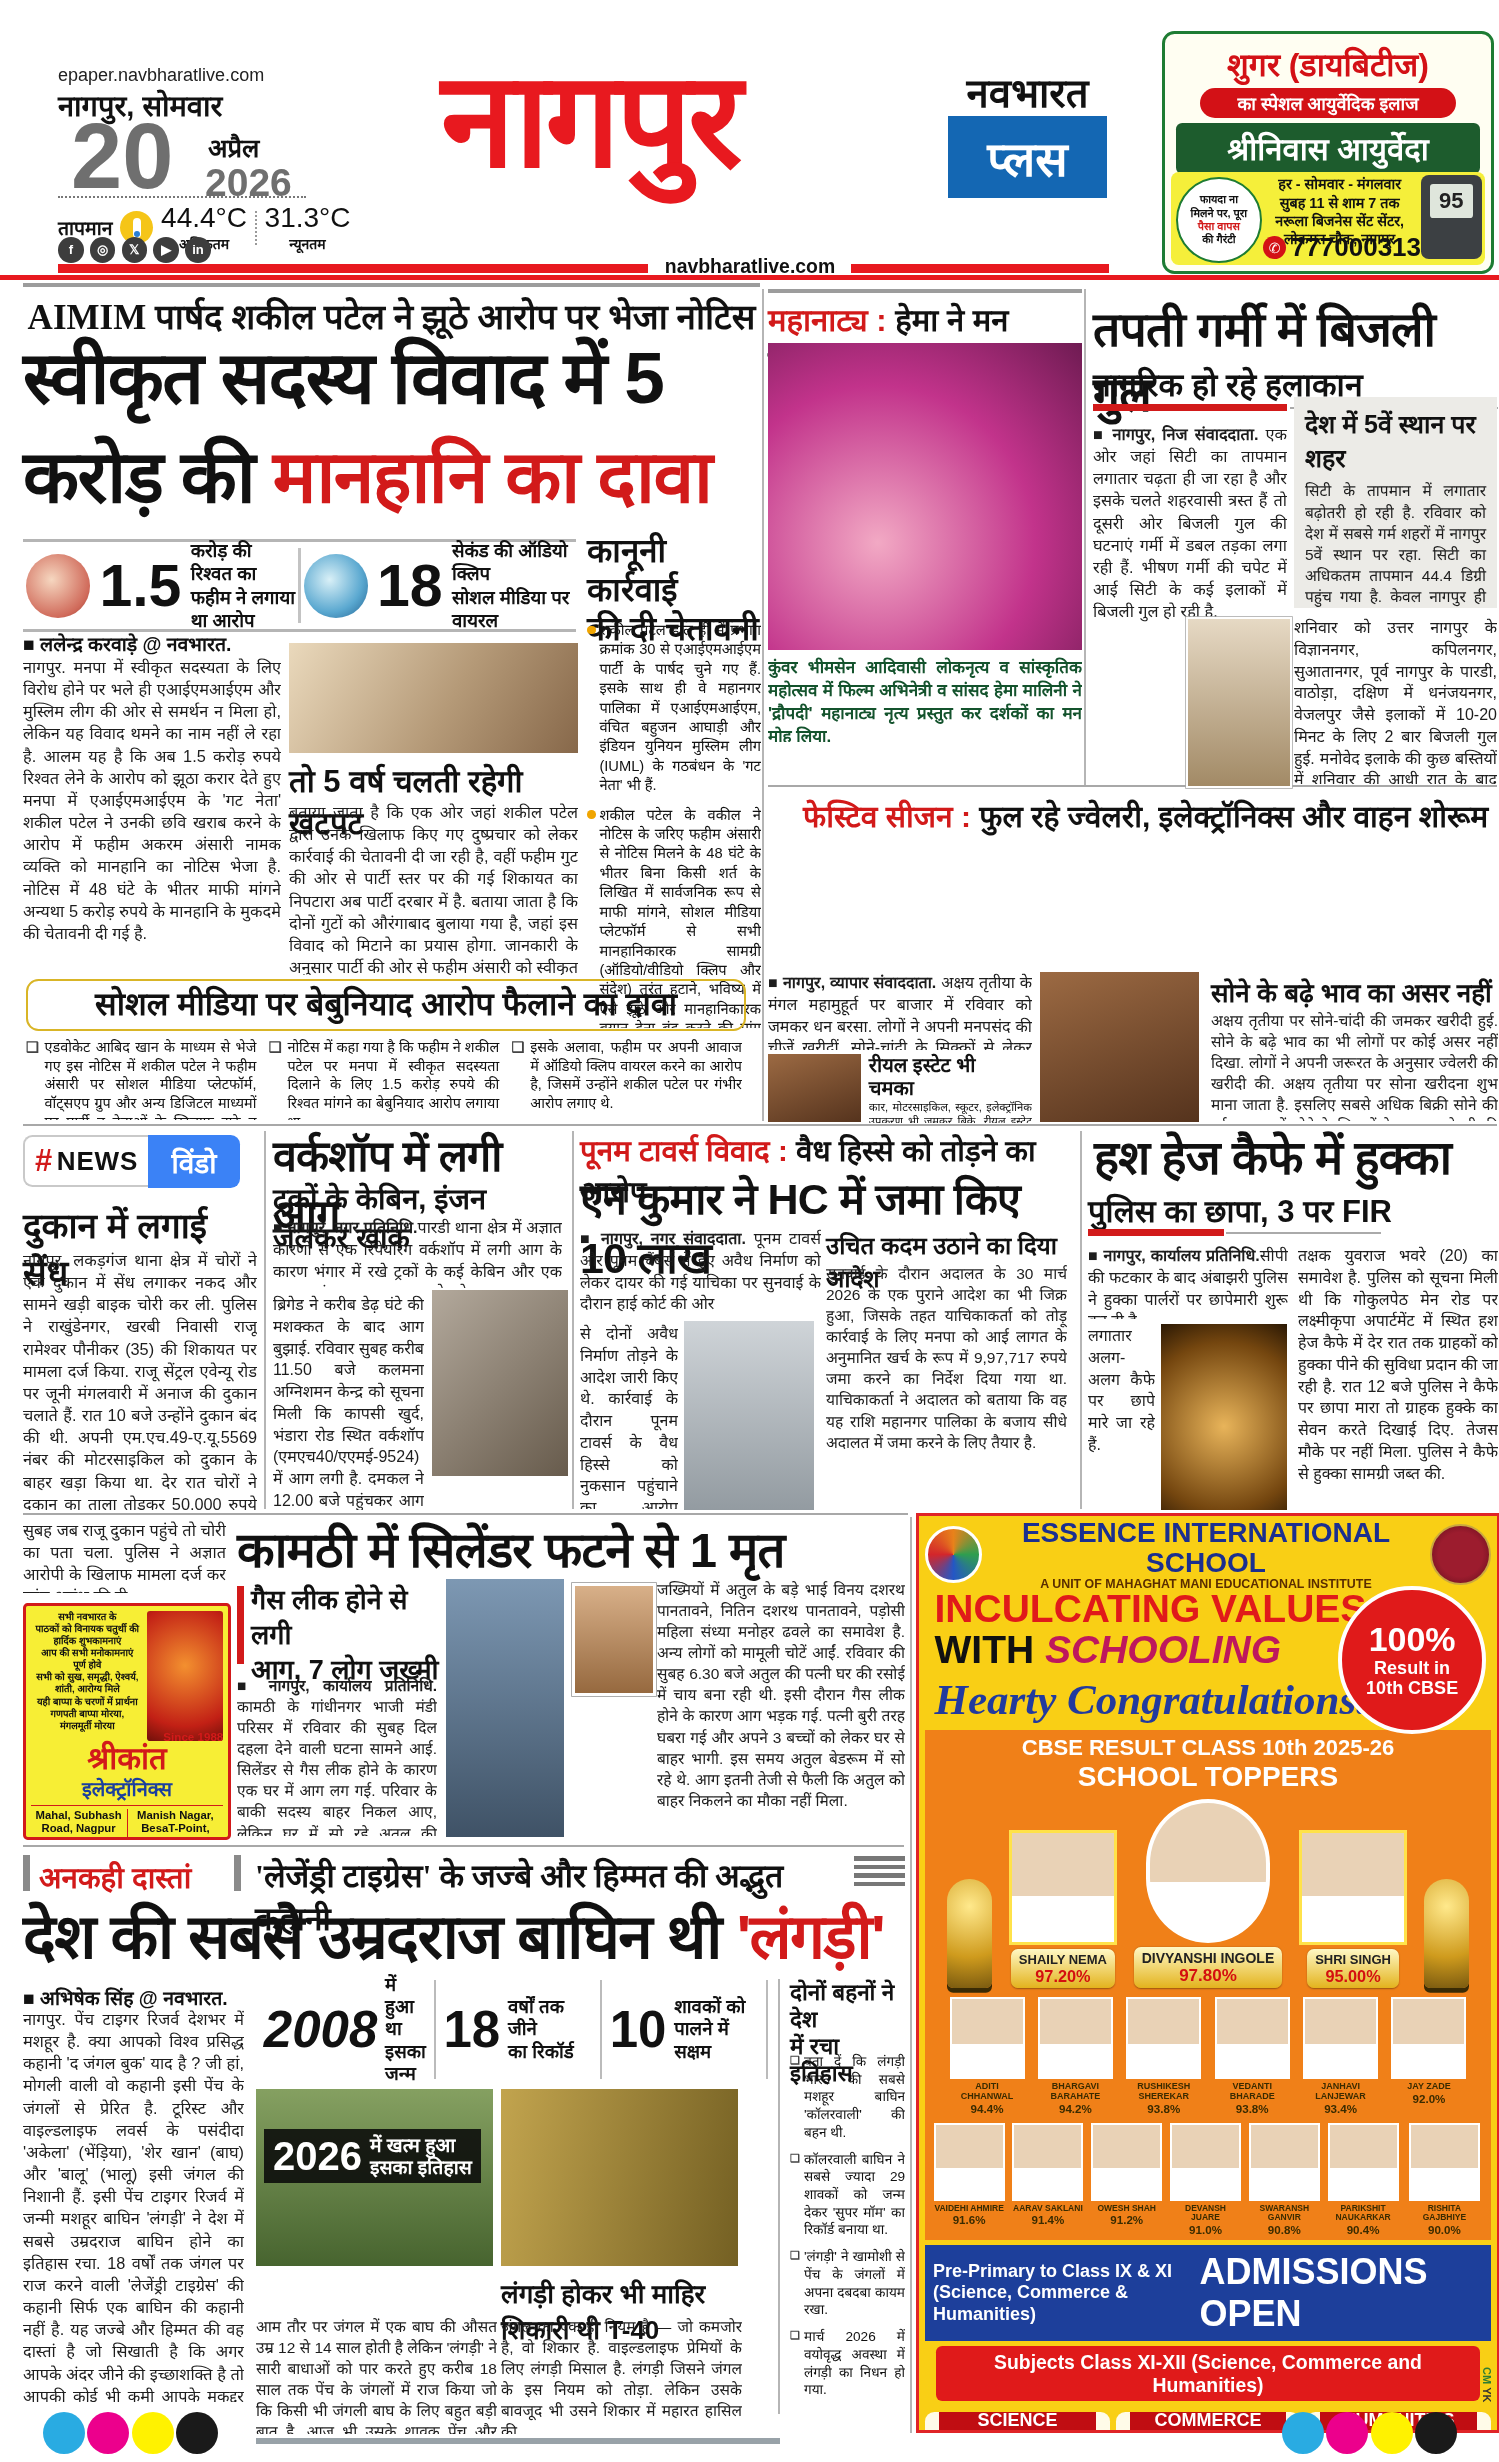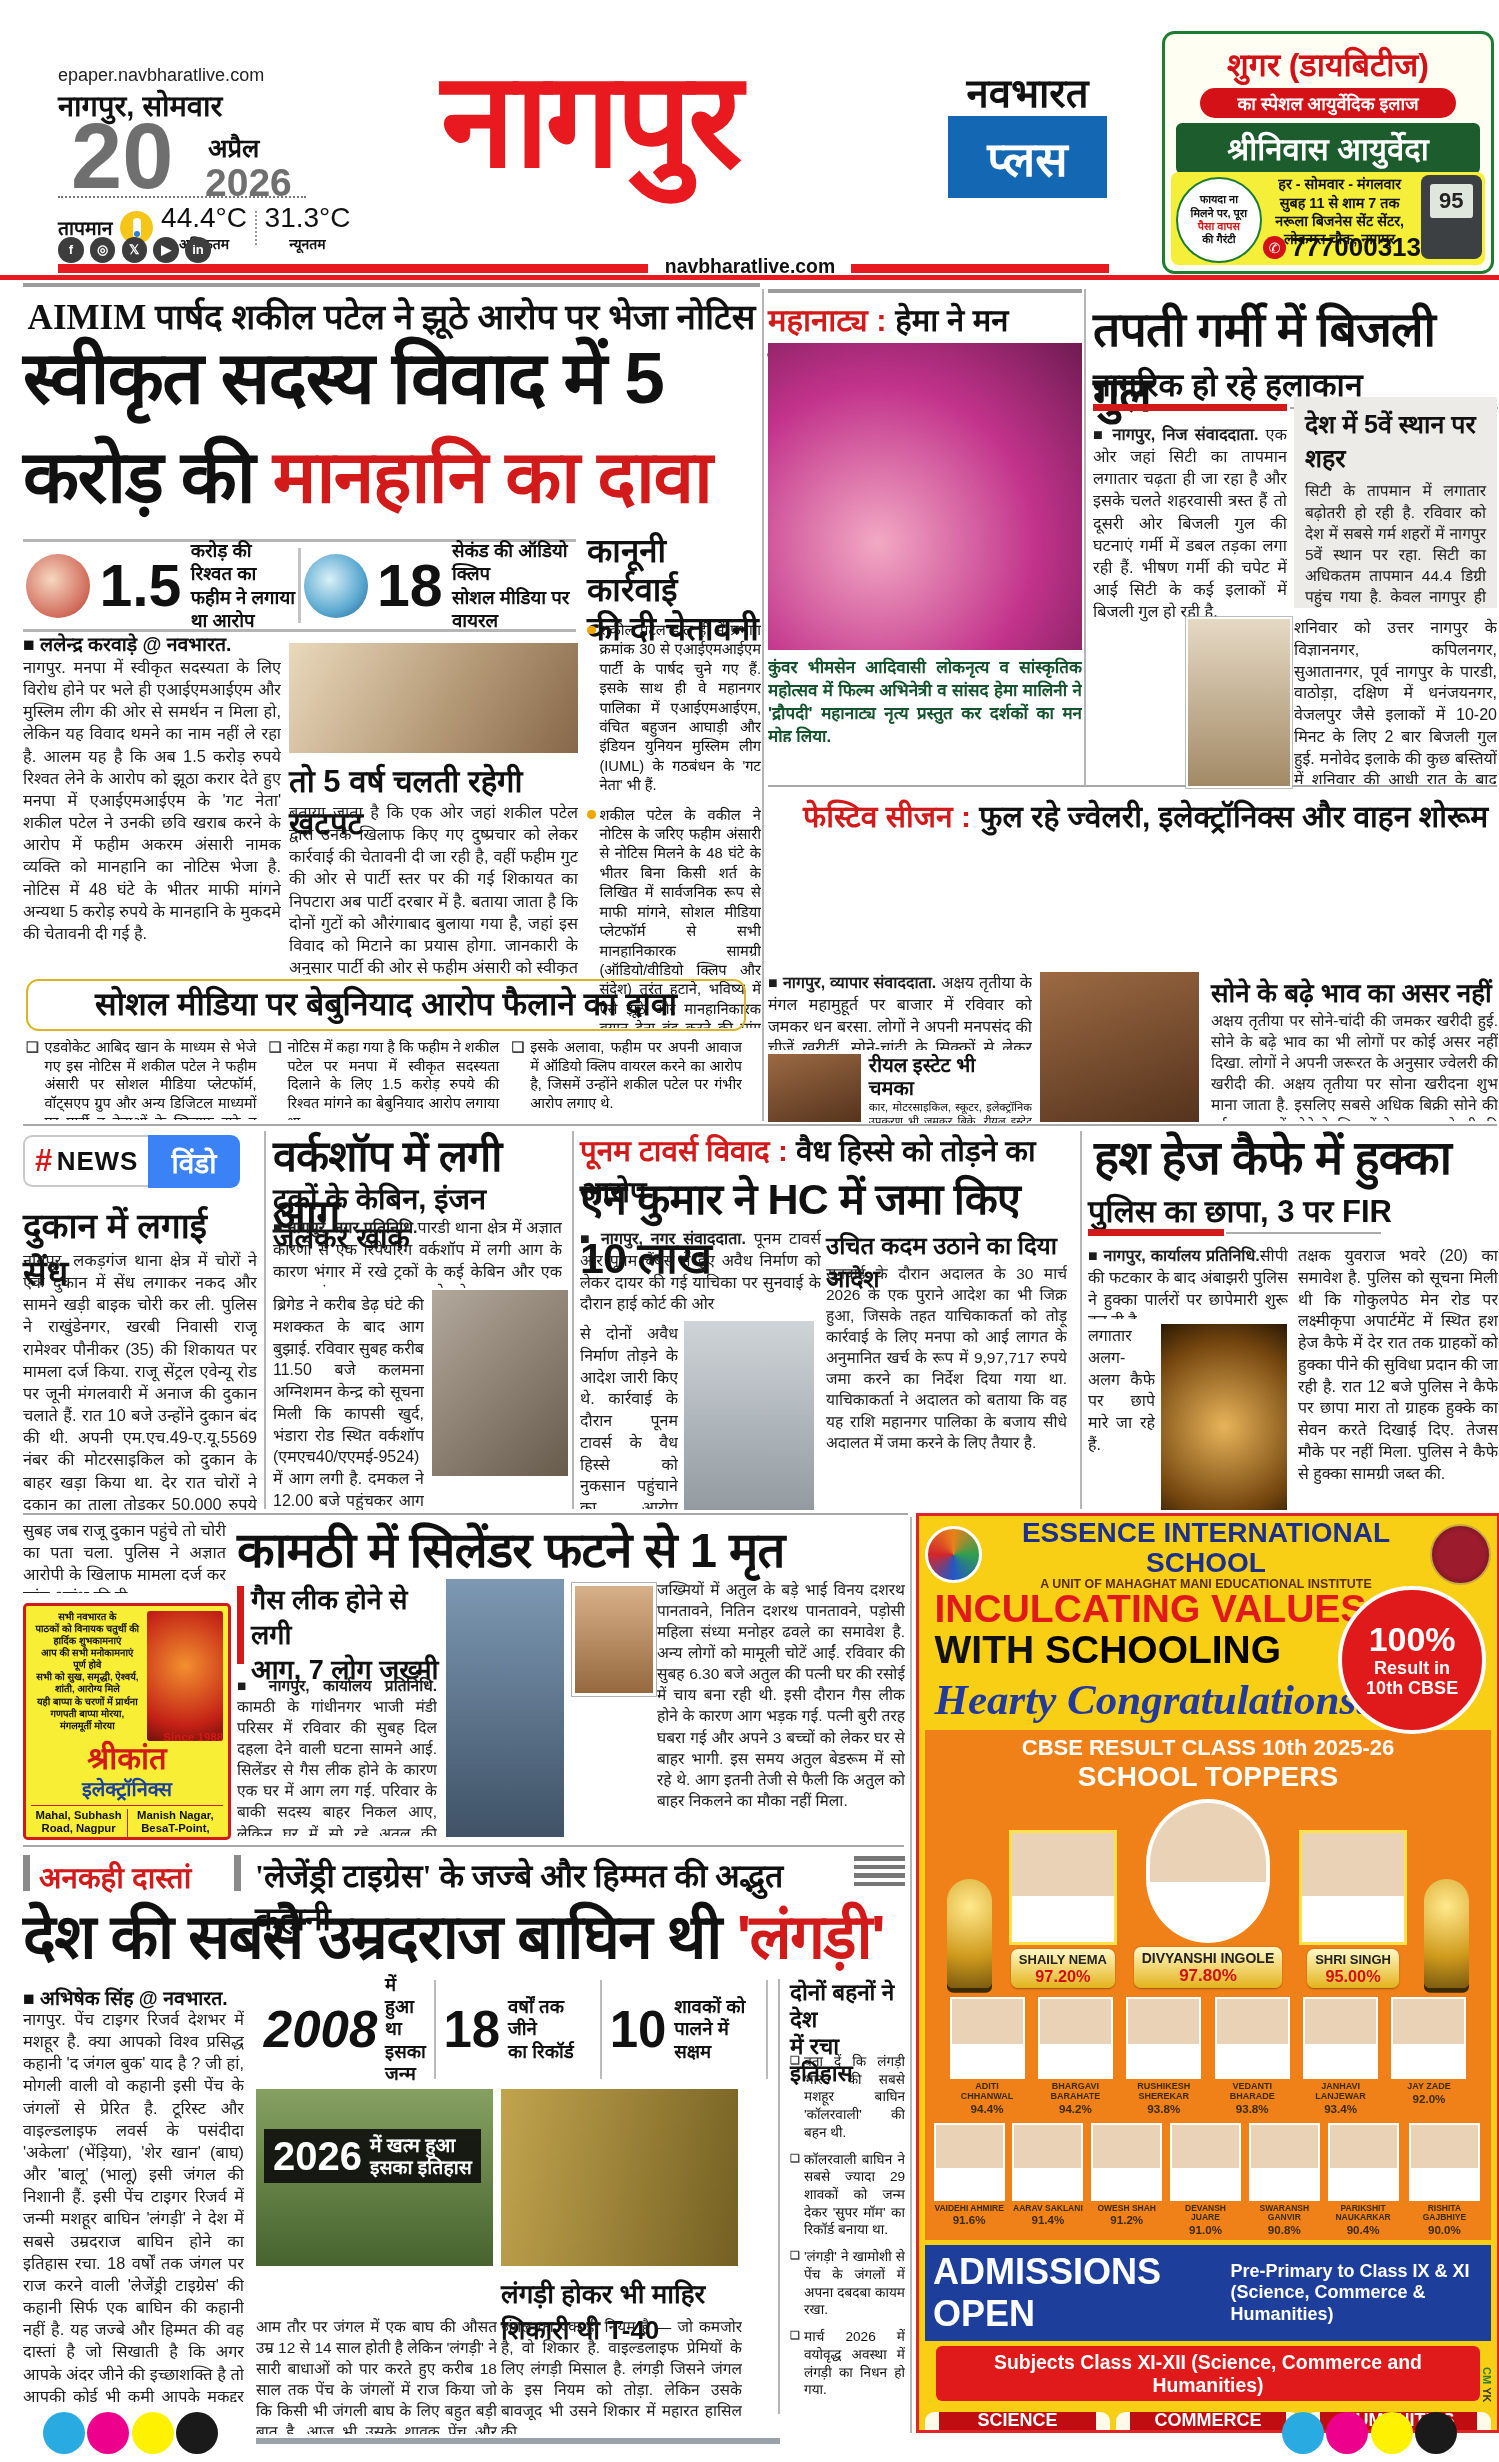--- a/index.html
+++ b/index.html
@@ -337,21 +337,21 @@
     <div style="display:flex;align-items:center;gap:7.8px;height:68px;flex:none;">
       <span style="width:51px;height:51px;border-radius:50%;background:conic-gradient(#e8821a,#2f9e4f,#2457c5,#d3262b,#e8821a);border:3.1px solid #fff;flex:none;"></span>
       <span style="flex:1;text-align:center;">
         <span class="b" style="font-size:28px;color:#1b2f8f;display:block;line-height:1.05;">ESSENCE INTERNATIONAL SCHOOL</span>
         <span class="b" style="font-size:12.4px;color:#5a2d00;">A UNIT OF MAHAGHAT MANI EDUCATIONAL INSTITUTE</span>
       </span>
       <span style="width:57px;height:57px;border-radius:50%;background:radial-gradient(circle,#9c1c2e 55%,#5e0d1a);border:2.3px solid #caa93f;flex:none;"></span>
     </div>
     <div style="position:relative;flex:none;">
       <div class="b" style="font-size:39px;color:#e01a1a;line-height:1.05;padding-left:9.3px;">INCULCATING VALUES</div>
-      <div class="b" style="font-size:39px;line-height:1.05;padding-left:9.3px;"><span style="color:#111;">WITH </span><span style="color:#000000;">SCHOOLING</span></div>
+      <div class="b" style="font-size:39px;line-height:1.05;padding-left:9.3px;"><span style="color:#111;">WITH </span><span style="color:#be185d;font-style:italic;">SCHOOLING</span></div>
       <div class="b serifish" style="font-size:43px;font-style:italic;color:#223a9e;padding:4.7px 0 3.1px 9.3px;">Hearty Congratulations...</div>
       <div style="position:absolute;right:4.7px;top:-3.1px;width:140px;height:140px;border-radius:50%;background:#e01a1a;border:4.7px solid #fff;color:#fff;display:flex;flex-direction:column;align-items:center;justify-content:center;">
         <span class="b" style="font-size:34px;">100%</span>
         <span class="b pre" style="font-size:18px;text-align:center;line-height:1.1;">Result in
 10th CBSE</span>
       </div>
     </div>
     <div style="background:#f08018;margin-top:3.1px;flex:none;display:flex;flex-direction:column;align-items:center;padding:4.7px 3.1px;">
       <div class="b" style="color:#fff;font-size:22px;">CBSE RESULT CLASS 10th 2025-26</div>
       <div class="b" style="color:#fff;font-size:28px;">SCHOOL TOPPERS</div>
@@ -448,23 +448,23 @@
           </div>
 
           <div class="tcard" style="width:76px;">
             <div class="ph-student" style="width:67px;height:74px;border:2.3px solid #fff;"></div>
             <span class="b" style="font-size:8.5px;color:#3a2b00;margin-top:3.1px;text-align:center;line-height:1.1;">RISHITA GAJBHIYE</span>
             <span class="b" style="font-size:11.6px;color:#3a2b00;">90.0%</span>
           </div>
         </div>
     </div>
     <div style="background:#1d3f9b;color:#fff;display:flex;align-items:center;justify-content:center;gap:14px;margin-top:4.7px;padding:6.2px 7.8px;flex:none;">
-      <span class="b" style="font-size:36px;">ADMISSIONS OPEN</span>
       <span class="b pre" style="font-size:18px;line-height:1.2;">Pre-Primary to Class IX &amp; XI
 (Science, Commerce &amp; Humanities)</span>
+      <span class="b" style="font-size:36px;">ADMISSIONS OPEN</span>
     </div>
     <div class="b" style="background:#e01a1a;color:#fff;font-size:19.4px;text-align:center;border-radius:6.2px;margin:4.7px 11px 0;padding:4.7px 0;flex:none;">Subjects Class XI-XII (Science, Commerce and Humanities)</div>
     <div style="display:flex;gap:6.2px;justify-content:center;margin-top:11px;flex:none;">
 
         <div class="subjcol">
           <div class="subjhead">SCIENCE</div>
 
         </div>
 
         <div class="subjcol">

